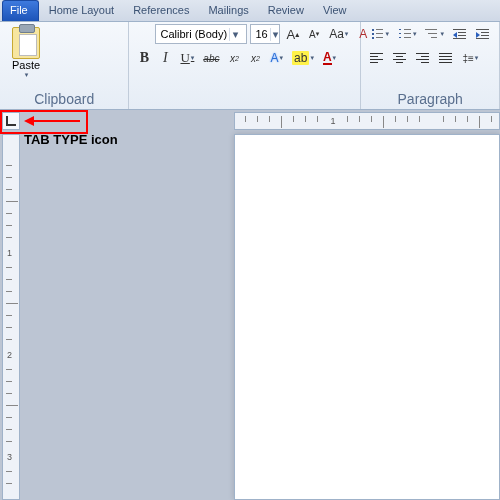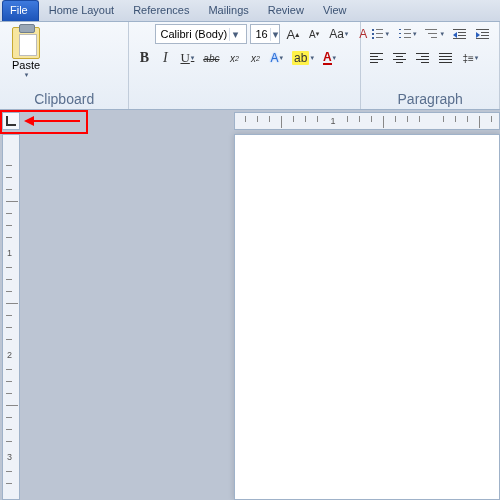--- a/index.html
+++ b/index.html
@@ -273,20 +273,21 @@
     <span class="tabtype-glyph"></span>
   </div>
 
   <div class="callout-box"></div>
   <div class="callout-arrow">
     <svg width="56" height="10" viewBox="0 0 56 10">
       <line x1="56" y1="5" x2="8" y2="5" stroke="#ff0000" stroke-width="2"></line>
       <polygon points="0,5 10,0 10,10" fill="#ff0000"></polygon>
     </svg>
   </div>
+  <div class="callout-text">TAB TYPE icon</div>
 
   <div class="h-ruler">
     <div class="marks">
       <span class="tick" style="left:10px"></span>
       <span class="tick" style="left:22px"></span>
       <span class="tick" style="left:34px"></span>
       <span class="tick major" style="left:46px"></span>
       <span class="tick" style="left:58px"></span>
       <span class="tick" style="left:70px"></span>
       <span class="tick" style="left:82px"></span>

